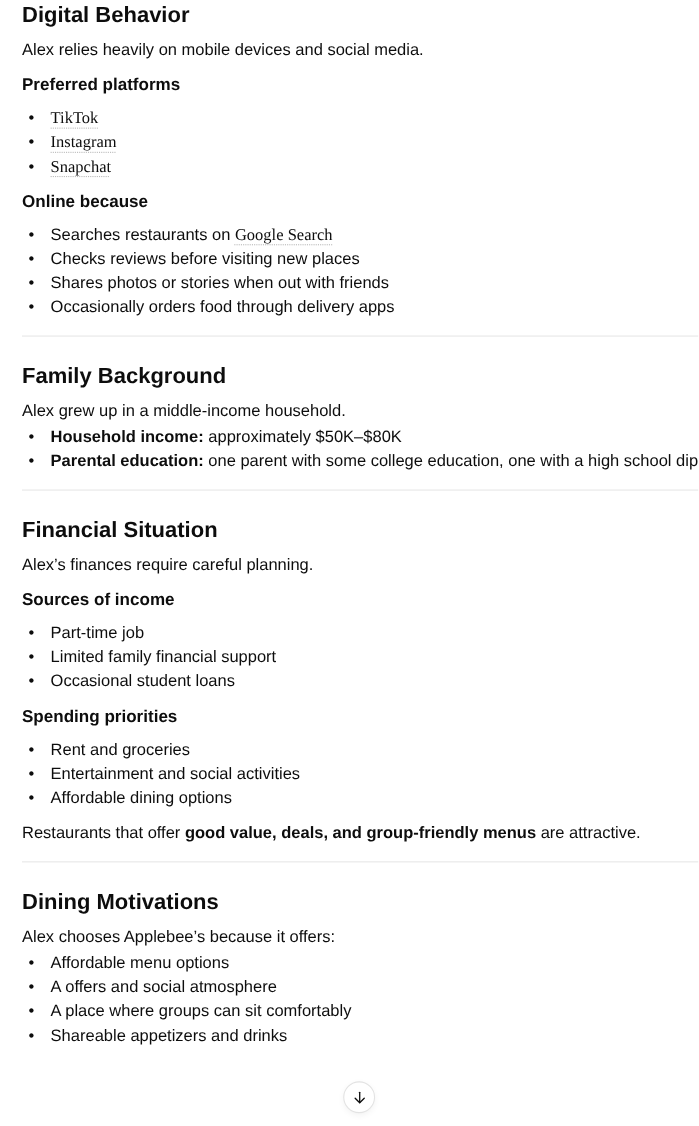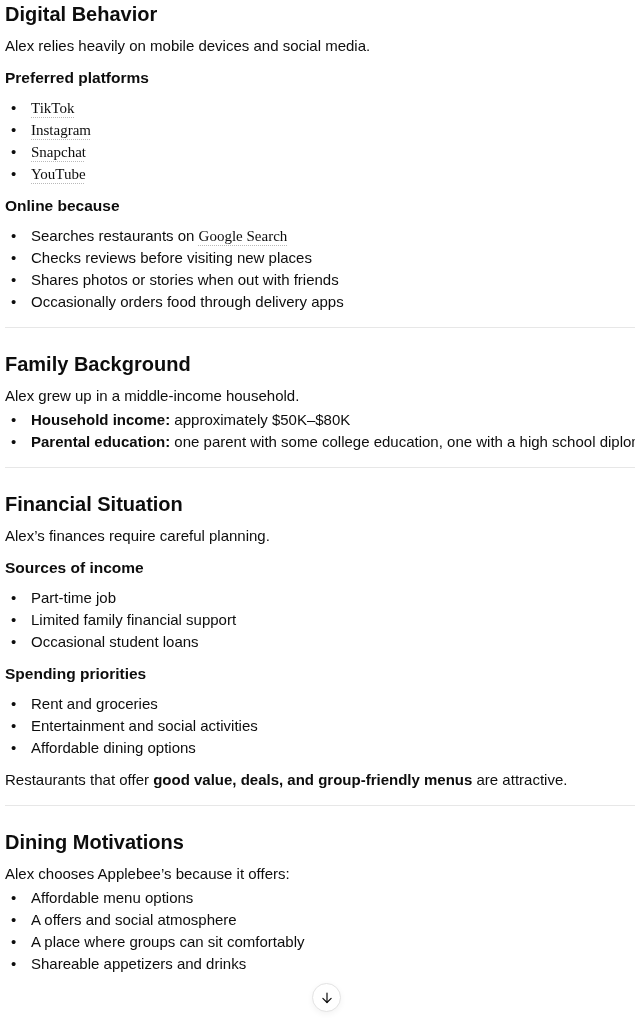--- a/index.html
+++ b/index.html
@@ -11,21 +11,21 @@
     width: 635px;
     height: 1024px;
     overflow: hidden;
     position: relative;
     color: #0d0d0d;
     font-family: "Liberation Sans", sans-serif;
     font-size: 15px;
     line-height: 22px;
   }
   .doc {
-    padding: 2px 0 0 5px;
+    padding: 2px 0 0 20px;
   }
   h2.sec-title {
     font-size: 20px;
     line-height: 25px;
     font-weight: 700;
     margin: 0 0 8px 0;
     color: #0d0d0d;
   }
   p.para {
     margin: 0 0 2px 0;
@@ -95,21 +95,20 @@
 <div class="doc">
 
   <section>
     <h2 class="sec-title">Digital Behavior</h2>
     <p class="para">Alex relies heavily on mobile devices and social media.</p>
     <h4 class="subhead">Preferred platforms</h4>
     <ul class="blist">
       <li><span class="entity-link">TikTok</span></li>
       <li><span class="entity-link">Instagram</span></li>
       <li><span class="entity-link">Snapchat</span></li>
-      <li><span class="entity-link">YouTube</span></li>
     </ul>
     <h4 class="subhead">Online because</h4>
     <ul class="blist">
       <li><span>Searches restaurants on </span><span class="entity-link">Google Search</span></li>
       <li>Checks reviews before visiting new places</li>
       <li>Shares photos or stories when out with friends</li>
       <li>Occasionally orders food through delivery apps</li>
     </ul>
   </section>
 

